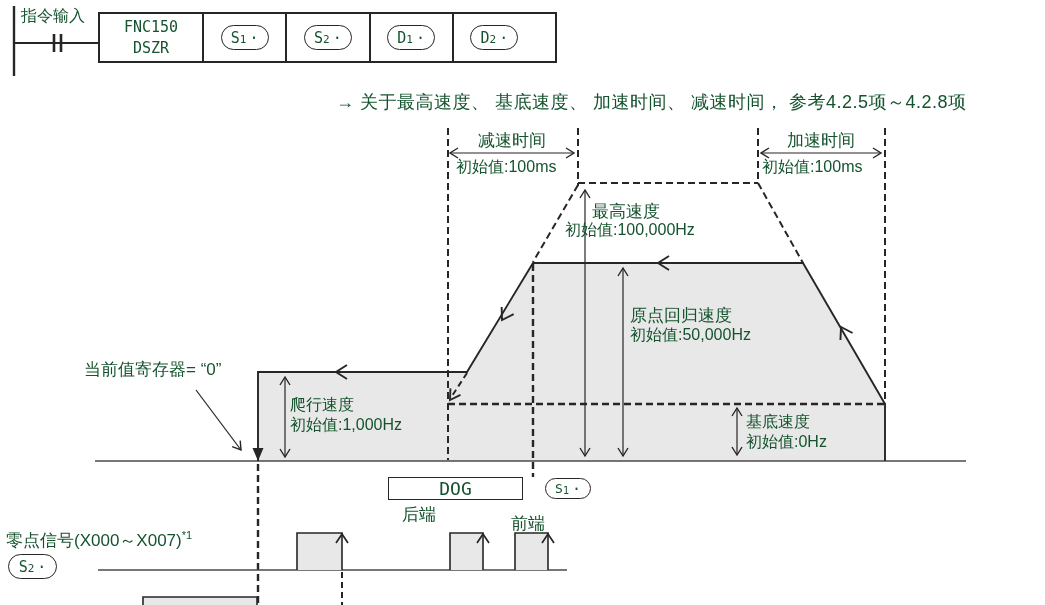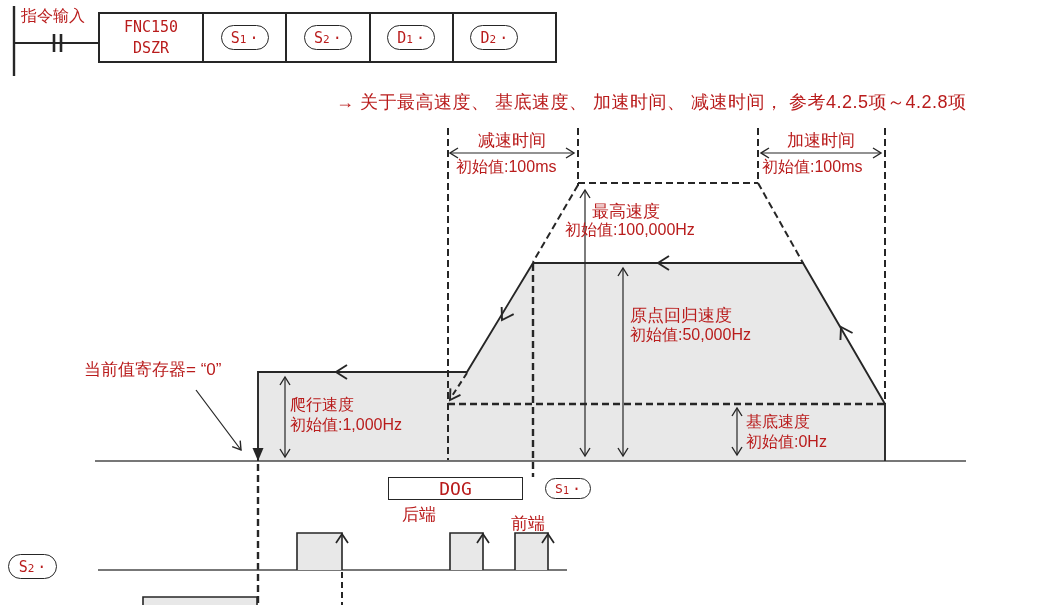--- a/index.html
+++ b/index.html
@@ -1,18 +1,18 @@
 <!DOCTYPE html>
 <html><head>
 <meta charset="utf-8">
 <style>
   html,body{margin:0;padding:0;background:#fff;}
   .stage{
     position:relative;width:1045px;height:605px;background:#fff;overflow:hidden;
-    font-family:"Liberation Sans",sans-serif;color:#b91c1c;
+    font-family:"Liberation Sans",sans-serif;color:#14532d;
   }
   .geom{position:absolute;left:0;top:0;width:1045px;height:605px;}
   .lbl{position:absolute;white-space:nowrap;line-height:1.15;}
   .f17{font-size:17px;}
   .f16{font-size:16px;}
   .mono{font-family:"DejaVu Sans Mono","Liberation Mono",monospace;}
   .center{text-align:center;}
   
   .fnc-box{
     position:absolute;left:98px;top:12px;width:459px;height:51px;
@@ -189,19 +189,22 @@
 
   <div class="dog-box mono">DOG</div>
   <div class="pill pill-abs pill-s1">
     <span class="base">S</span>
       <span class="sub">1</span>
       <span class="dot">·</span>
   </div>
   <div class="lbl f17" style="left:402px;top:505px;">后端</div>
   <div class="lbl f17" style="left:511px;top:514px;">前端</div>
 
+  <div class="lbl f17" style="left:6px;top:529px;">
+    <span>零点信号(X000～X007)</span><sup>*1</sup>
+  </div>
   <div class="pill pill-abs pill-s2">
     <span class="base">S</span>
       <span class="sub">2</span>
       <span class="dot">·</span>
   </div>
 
 </div>
 
 </body></html>

